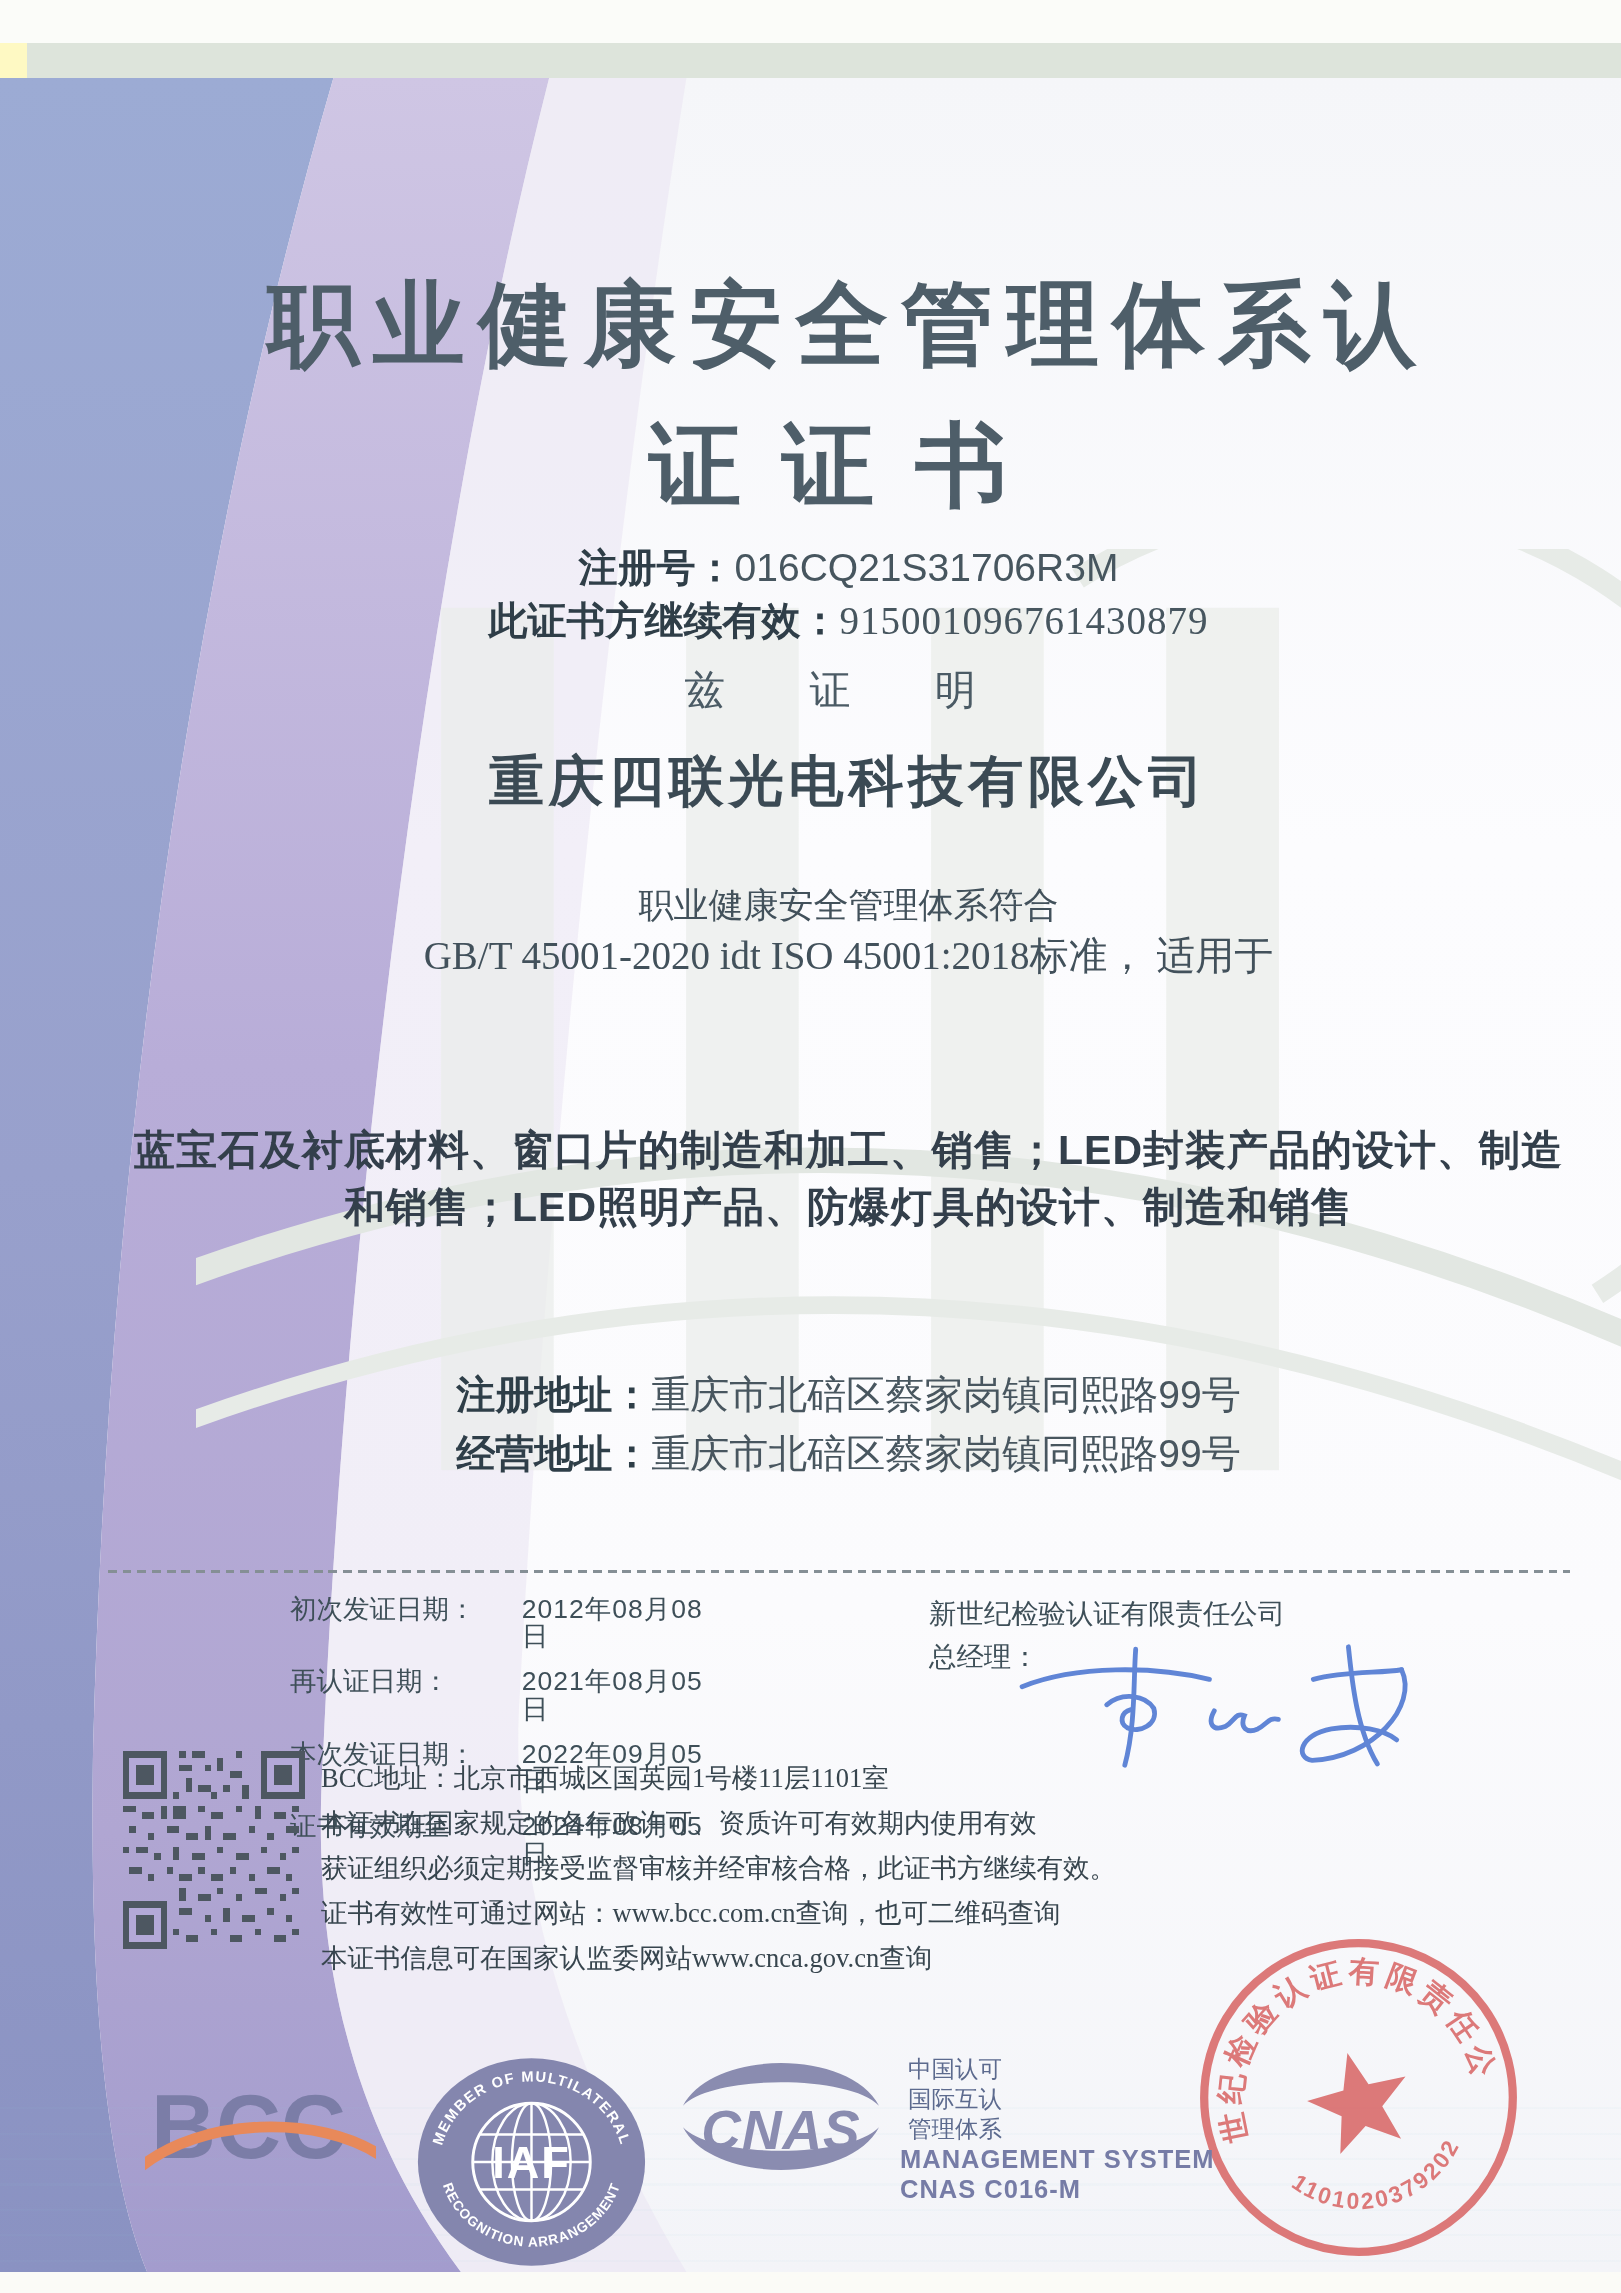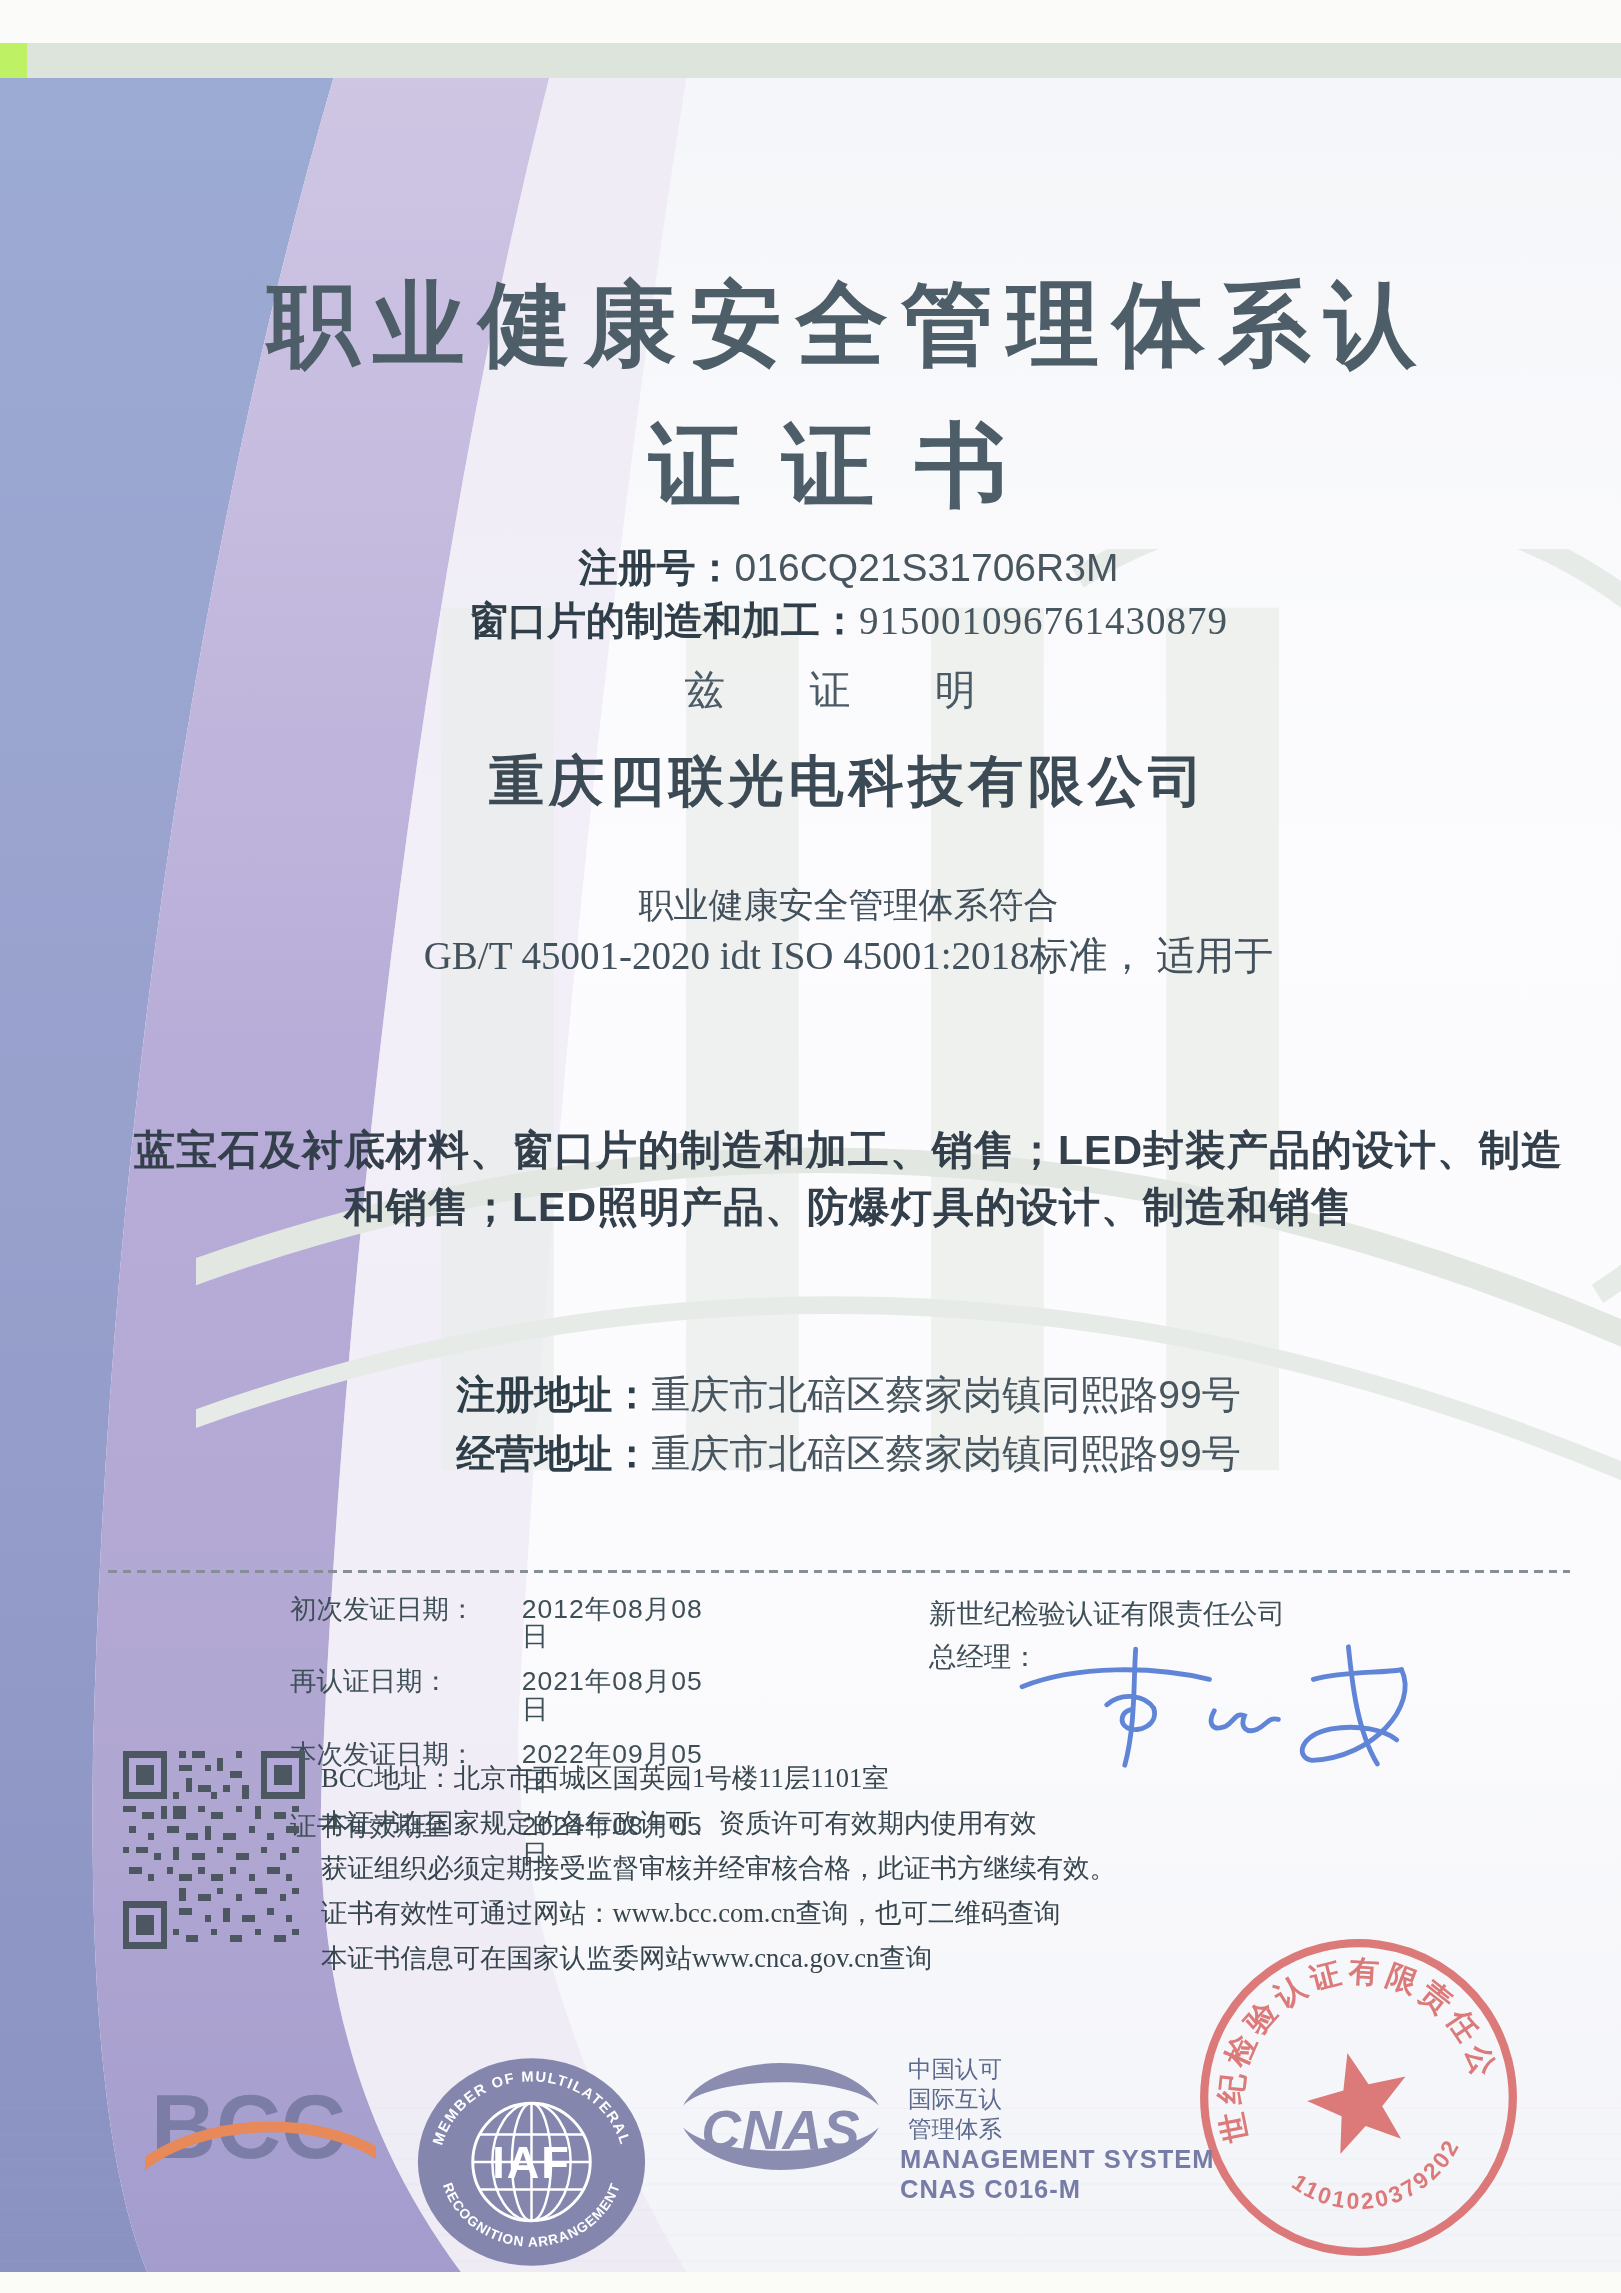--- a/index.html
+++ b/index.html
@@ -1,16 +1,16 @@
 <!DOCTYPE html>
 <html><head>
 <meta charset="utf-8">
 <style>
   html,body{margin:0;padding:0;background:#ffffff;}
-  .page{position:relative;width:1621px;height:2294px;overflow:hidden;background:#bef264;
+  .page{position:relative;width:1621px;height:2294px;overflow:hidden;background:#fef9c3;
         font-family:"Liberation Sans",sans-serif;color:#3c4a54;}
   
   .strip-a{position:absolute;top:0;left:0;right:0;height:43px;background:#fbfcf9;}
   .strip-b{position:absolute;top:43px;left:27.4px;right:0;height:35px;background:#dde4db;}
   .paper{position:absolute;top:78px;left:0;right:0;height:2194px;
          background:linear-gradient(180deg,#f5f6f9 0%,#fcfcfe 35%,#fbfbfd 70%,#f3f4f8 100%);}
   .strip-bottom{position:absolute;top:2272px;left:0;right:0;height:21.6px;background:#fbfbf7;}
   .bg-left{position:absolute;top:78px;left:0;width:706px;height:2194px;}
   .watermark{position:absolute;top:549px;left:196px;width:1425px;height:1078px;}
   
@@ -95,21 +95,21 @@
     <path d="M900,30 A470,440 0 0 1 1430,760" stroke="#e7ebe7" stroke-width="22" fill="none"></path>
   </svg>
 
   <div class="scanlines"></div>
 
   <div class="cline title1">职业健康安全管理体系认</div>
   <div class="cline title2">证证书</div>
 
   <div class="cline regline"><b>注册号：</b><span class="num">016CQ21S31706R3M</span></div>
 
-  <div class="cline creditline"><b>窗口片的制造和加工：</b><span class="num">915001096761430879</span></div>
+  <div class="cline creditline"><b>此证书方继续有效：</b><span class="num">915001096761430879</span></div>
 
   <div class="cline hereby">兹 证 明</div>
 
   <div class="cline company">重庆四联光电科技有限公司</div>
 
   <div class="cline sysline">职业健康安全管理体系符合</div>
   <div class="cline stdline">GB/T 45001-2020 idt ISO 45001:2018标准，  适用于</div>
 
   <div class="cline scope1">蓝宝石及衬底材料、窗口片的制造和加工、销售；LED封装产品的设计、制造</div>
   <div class="cline scope2">和销售；LED照明产品、防爆灯具的设计、制造和销售</div>

